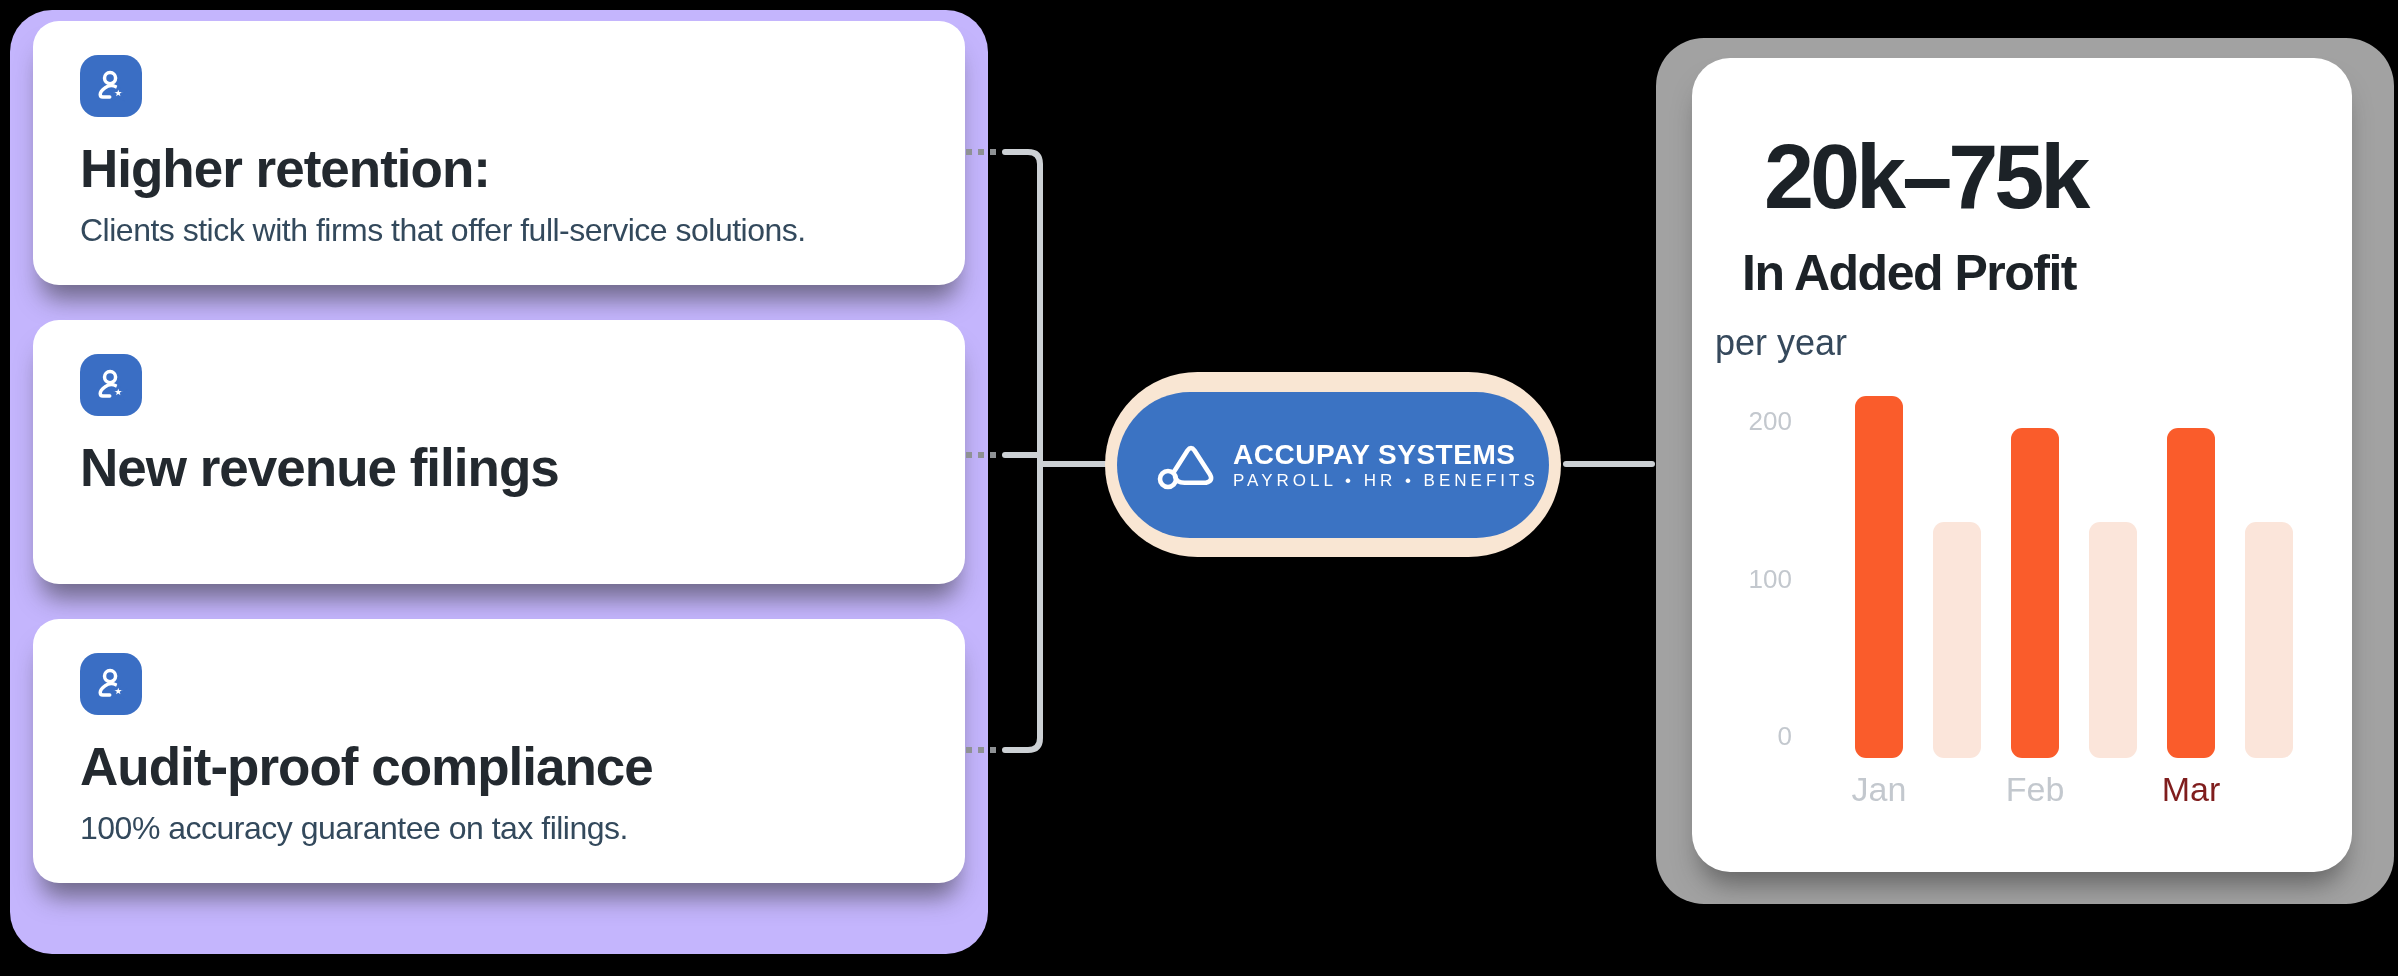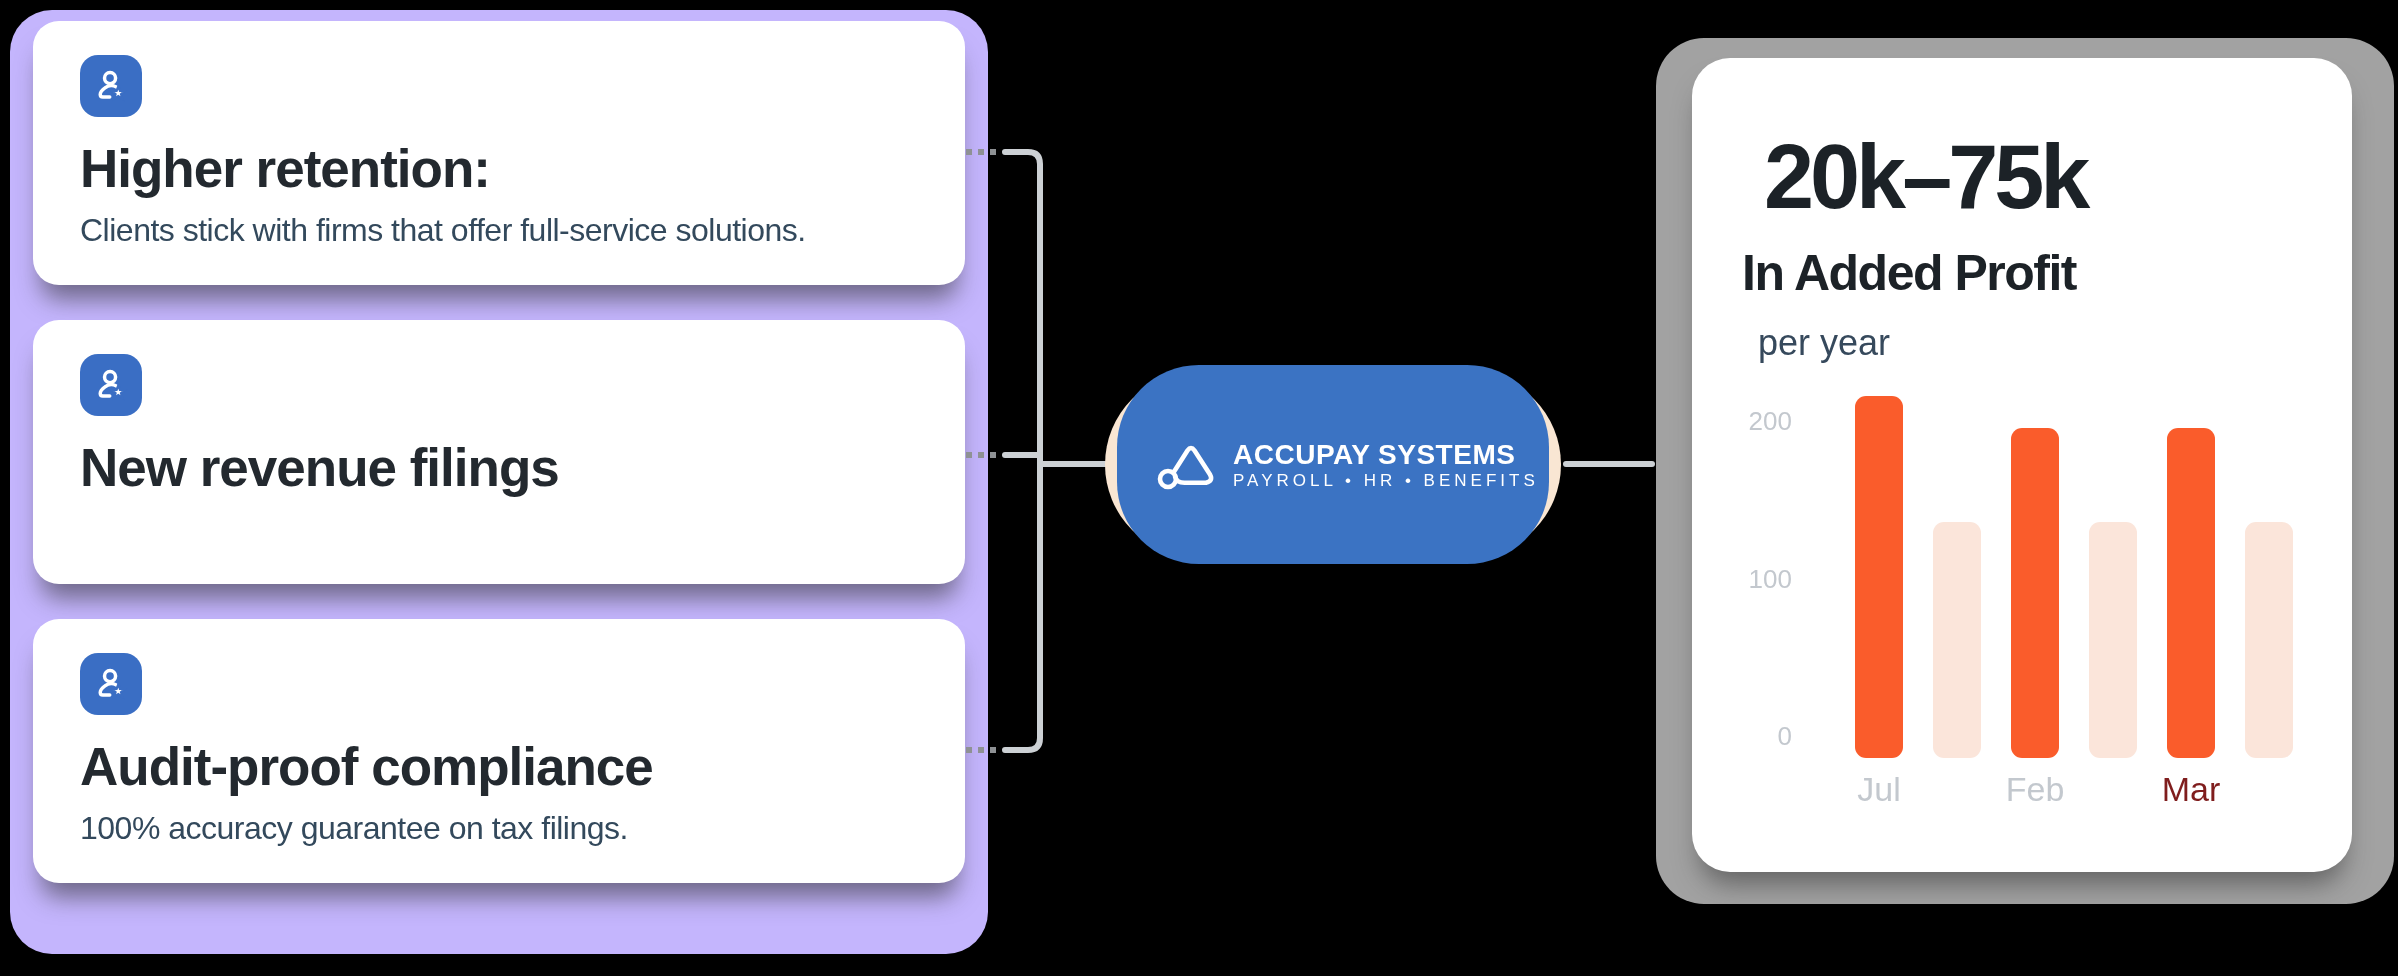--- a/index.html
+++ b/index.html
@@ -35,21 +35,21 @@
   
   .connectors{position:absolute;left:0;top:0;pointer-events:none;}
 
   
   .badge{
     position:absolute;left:1105px;top:372px;width:456px;height:185px;
     background:#f9e6d3;border-radius:95px;
     display:flex;align-items:center;justify-content:center;
   }
   .badge-inner{
-    width:432px;height:199px;background:#3b73c3;border-radius:82px;
+    width:432px;height:146px;background:#3b73c3;border-radius:82px;
     display:flex;align-items:center;box-sizing:border-box;
     padding-left:40px;gap:14px;
   }
   .brand-name{font-size:28px;font-weight:600;color:#fff;letter-spacing:0.5px;white-space:nowrap;}
   .brand-tagline{font-size:17px;color:#fff;letter-spacing:4px;white-space:nowrap;}
 
   
   .right-panel{
     position:absolute;left:1656px;top:38px;width:738px;height:866px;
     background:#a2a2a2;border-radius:48px;
@@ -61,21 +61,21 @@
   }
   .stat-card h1{
     margin:0;padding:74px 0 0 72px;font-size:90px;font-weight:700;
     letter-spacing:-4px;color:#1c2227;line-height:1;white-space:nowrap;
   }
   .stat-card h3{
     margin:26px 0 0;padding-left:50px;font-size:50px;font-weight:700;
     letter-spacing:-1.5px;color:#1c2227;line-height:1;white-space:nowrap;
   }
   .stat-card .caption{
-    margin:24px 0 0;padding-left:66px;font-size:36px;color:#36495c;white-space:nowrap;
+    margin:24px 0 0;padding-left:23px;font-size:36px;color:#36495c;white-space:nowrap;
   }
   .chart{position:absolute;left:0;top:330px;width:660px;height:430px;}
   .ytick{
     position:absolute;left:0;width:100px;text-align:right;
     transform:translateY(-50%);font-size:26px;color:#c3c8ce;
   }
   .bars{
     position:absolute;left:163px;top:0;height:370px;
     display:flex;align-items:flex-end;gap:30px;
   }
@@ -179,19 +179,19 @@
         </div>
       <div class="bars" id="bars">
           <div class="bar" style="height: 362px; background: rgb(250, 92, 43);"></div>
           <div class="bar" style="height: 236px; background: rgb(251, 229, 218);"></div>
           <div class="bar" style="height: 330px; background: rgb(250, 92, 43);"></div>
           <div class="bar" style="height: 236px; background: rgb(251, 229, 218);"></div>
           <div class="bar" style="height: 330px; background: rgb(250, 92, 43);"></div>
           <div class="bar" style="height: 236px; background: rgb(251, 229, 218);"></div>
         </div>
       <div class="months" id="months">
-          <div class="month" style="left: 187px; color: rgb(195, 200, 206);">Jul</div>
+          <div class="month" style="left: 187px; color: rgb(195, 200, 206);">Jan</div>
           <div class="month" style="left: 343px; color: rgb(195, 200, 206);">Feb</div>
           <div class="month" style="left: 499px; color: #7f1d1d;">Mar</div>
         </div>
     </div>
   </div>
 </section>
 
 </body></html>

